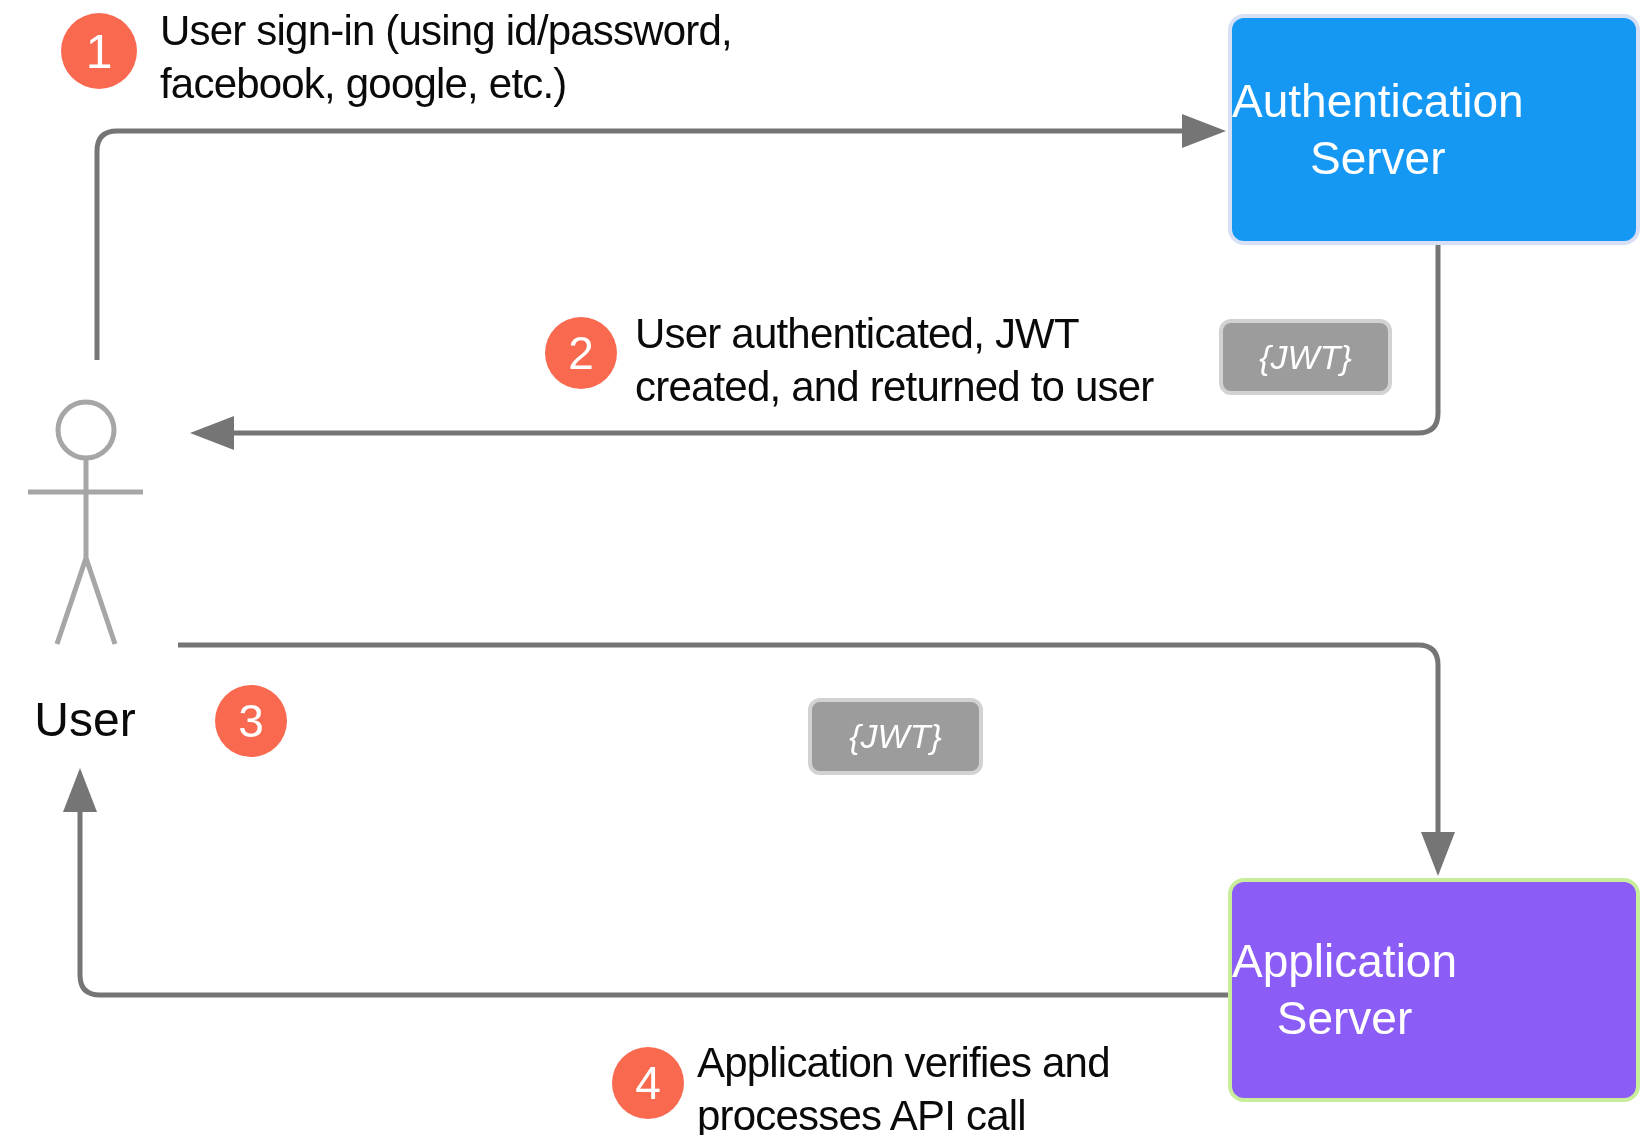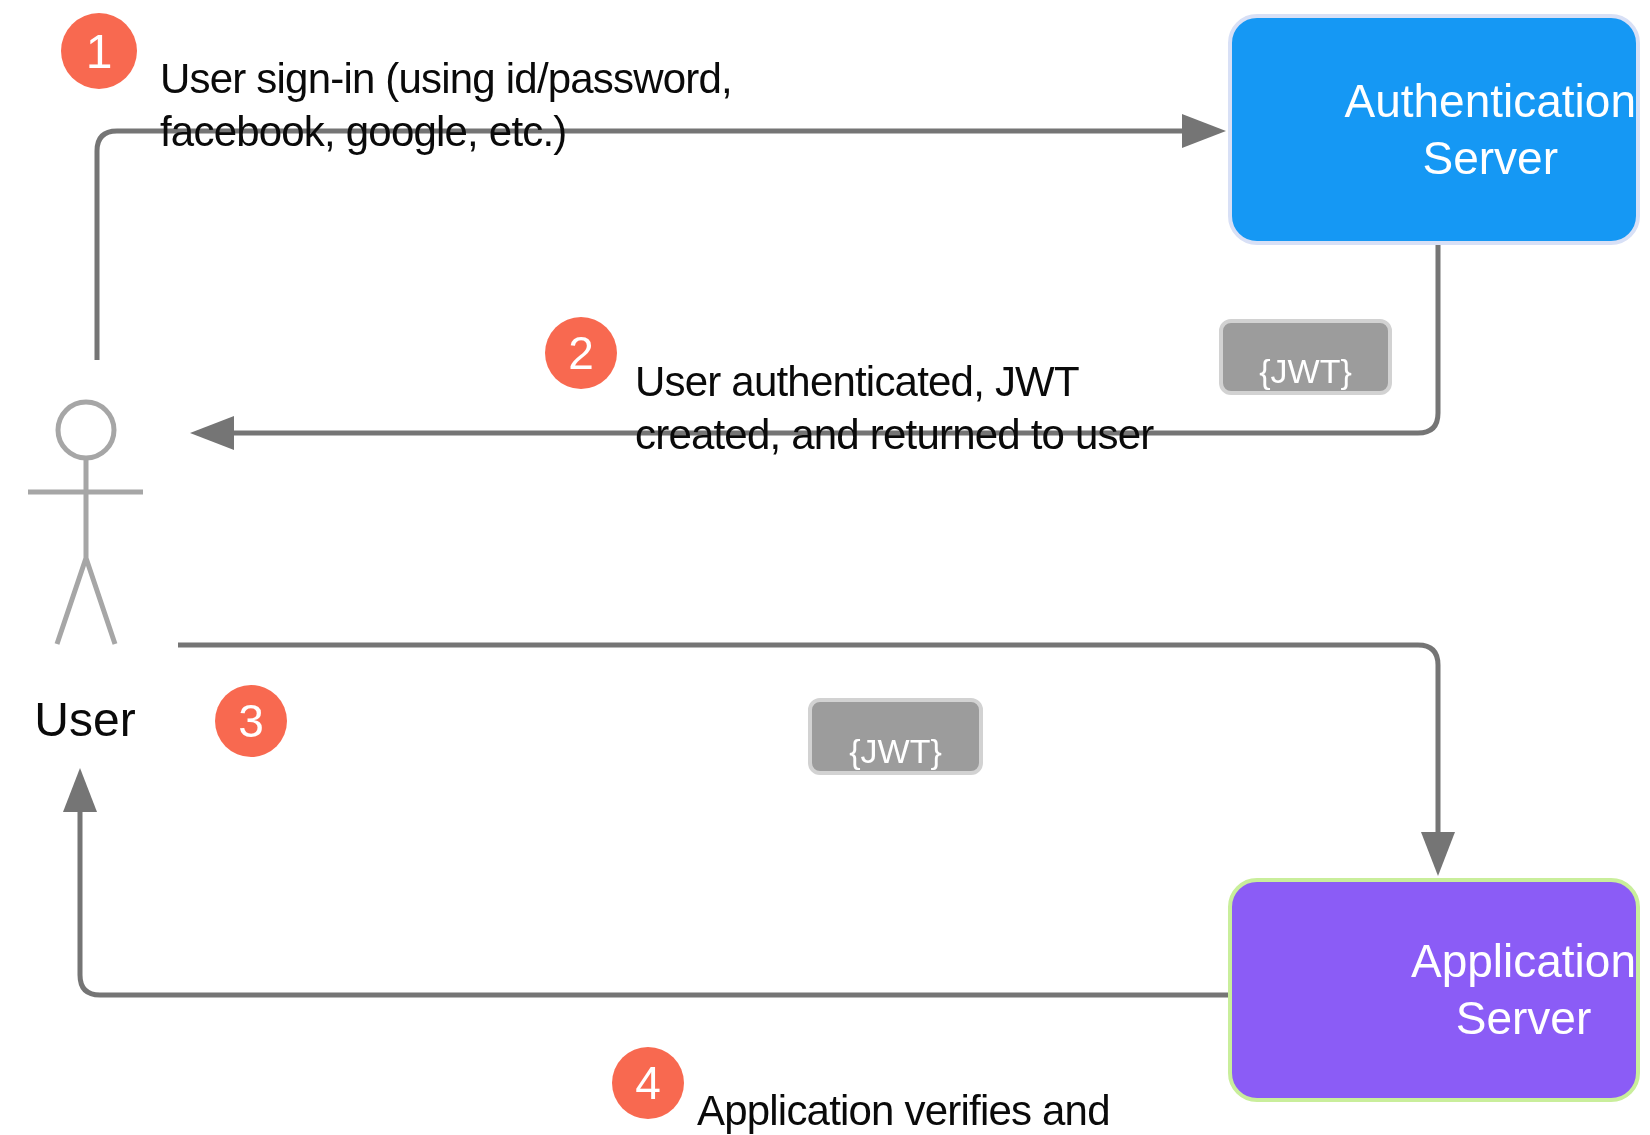--- a/index.html
+++ b/index.html
@@ -20,51 +20,50 @@
     display:flex;align-items:center;justify-content:center;
     font-size:46px;
   }
   .step-text{
     position:absolute;
     color:#0a0a0a;
     font-size:42px;
     line-height:53px;
     letter-spacing:-0.8px;
     white-space:pre-line;
-    margin-top:48px;
   }
   .server-box{
     position:absolute;
     width:404px;
-    display:flex;align-items:center;justify-content:flex-end;
+    display:flex;align-items:center;justify-content:flex-start;
     text-align:center;
     color:#ffffff;
     font-size:46px;
     line-height:57px;
     white-space:pre-line;
-    border-radius:29px;
+    border-radius:16px;
   }
   #auth-server{
     left:1228px;top:14px;height:223px;
     background:#1598f4;
     border:4px solid #d8e0f6;
   }
   #app-server{
     left:1228px;top:878px;height:216px;
     background:#8b5cf6;
     border:4px solid #c9ee9b;
   }
   .jwt-badge{
     position:absolute;
     background:#9c9c9c;
     border:4px solid #d2d2d2;
     border-radius:12px;
     color:#ffffff;
     font-size:34px;
-    display:flex;align-items:flex-end;justify-content:center;
+    display:flex;align-items:center;justify-content:center;font-style:italic;
   }
   #jwt-badge-1{left:1219px;top:319px;width:165px;height:68px;}
   #jwt-badge-2{left:808px;top:698px;width:167px;height:69px;}
   #user-label{
     position:absolute;
     left:14px;top:676px;width:142px;
     text-align:center;
     color:#0a0a0a;
     font-size:48px;
     margin-top:16px;

